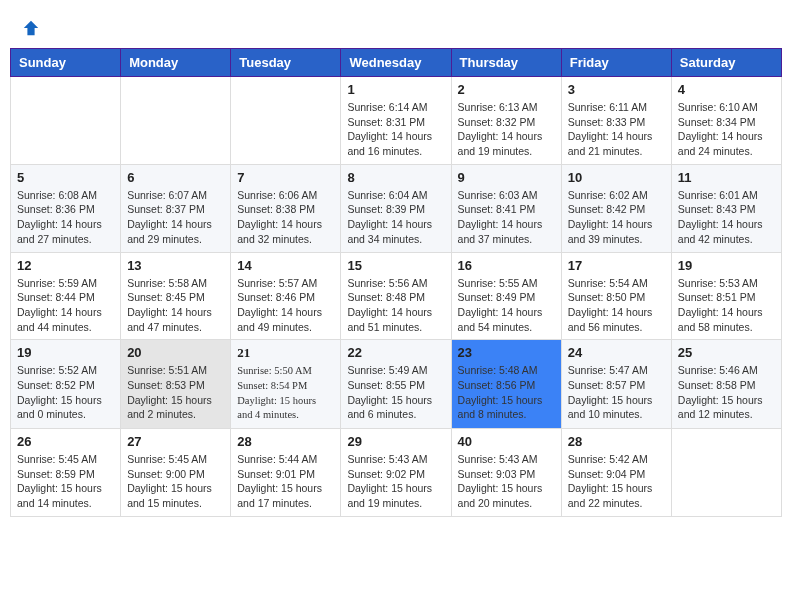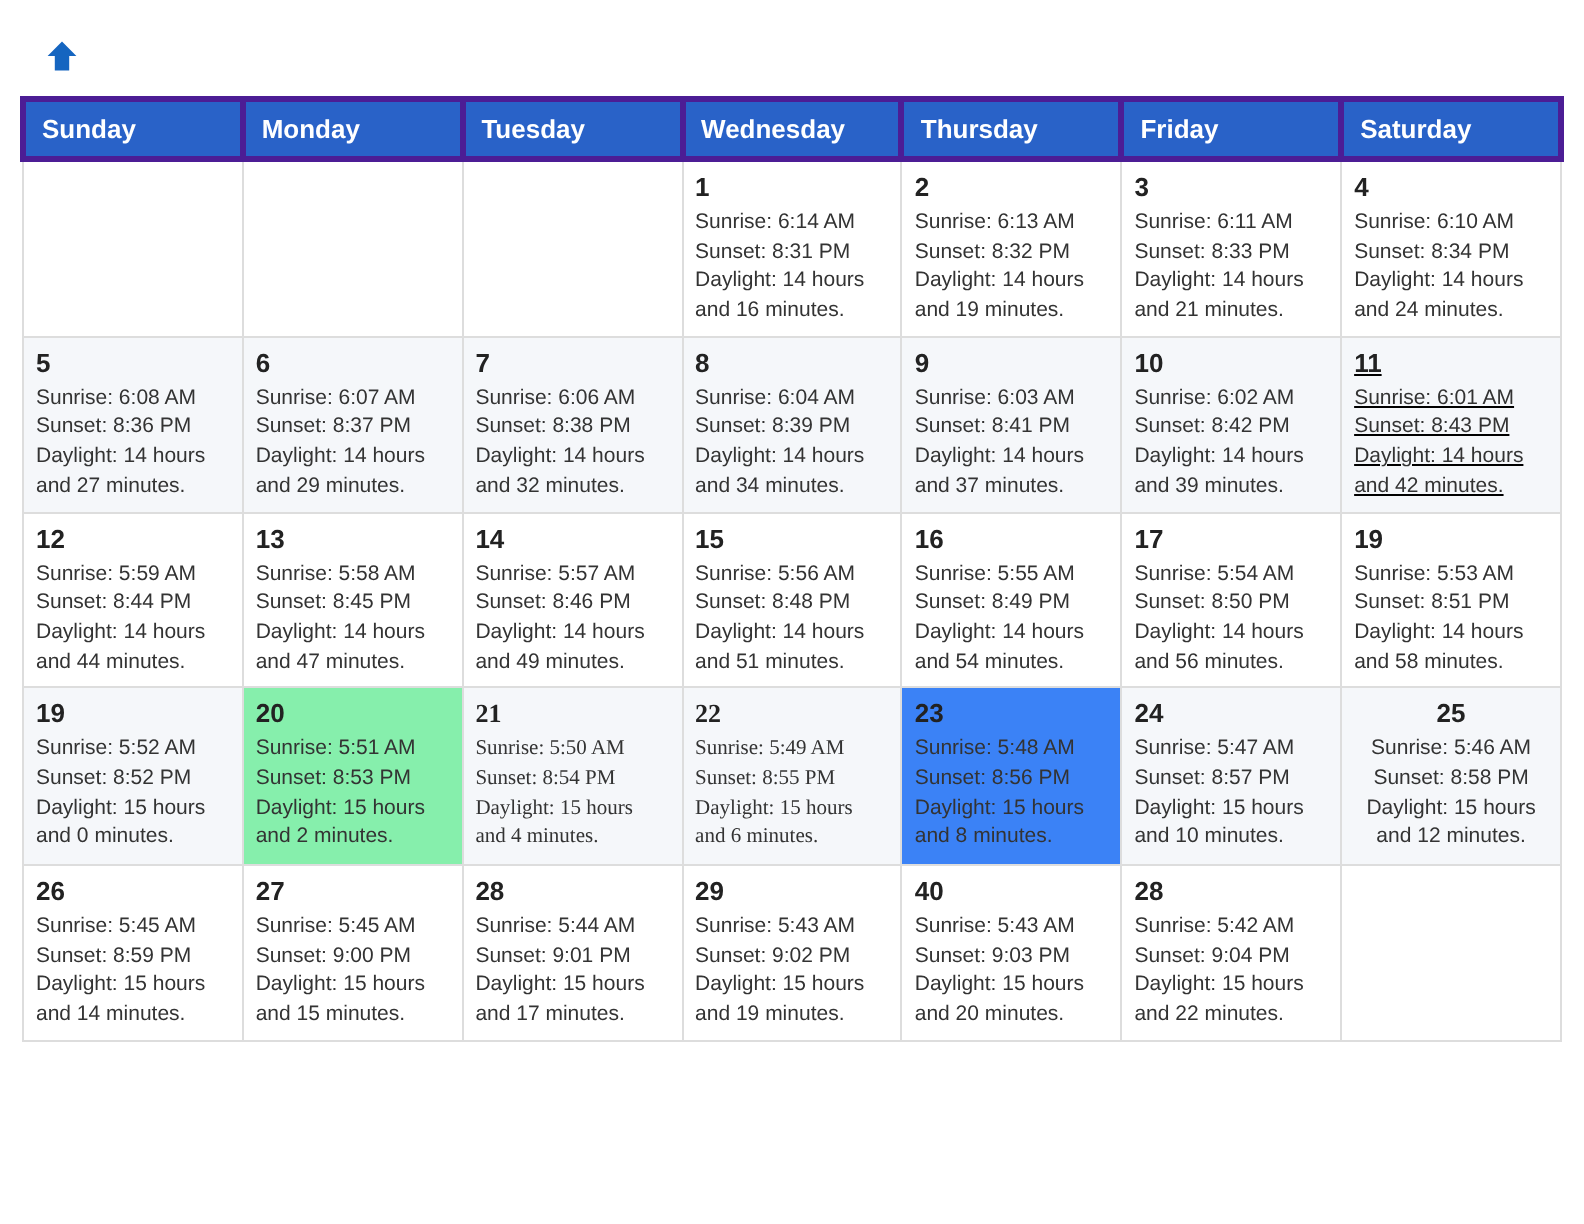--- a/index.html
+++ b/index.html
@@ -52,21 +52,21 @@
       border-collapse: collapse;
       font-size: 11px;
     }
     .calendar th {
       background: #2962c8;
       color: #fff;
       text-align: left;
       padding: 6px 8px;
       font-size: 13px;
       font-weight: bold;
-      border: 3px solid #4c1d95;
+      border: 1px solid #4c1d95;
     }
     .calendar td {
       vertical-align: top;
       padding: 5px 6px;
       border: 1px solid #ddd;
       width: calc(100% / 7);
       height: 80px;
       background: #fff;
     }
     .calendar tr:nth-child(even) td {
@@ -159,21 +159,21 @@
           <div class="day-info">Sunrise: 6:04 AM<br>Sunset: 8:39 PM<br>Daylight: 14 hours<br>and 34 minutes.</div>
         </td>
         <td style="background: rgb(245, 247, 250);">
           <div class="day-number">9</div>
           <div class="day-info">Sunrise: 6:03 AM<br>Sunset: 8:41 PM<br>Daylight: 14 hours<br>and 37 minutes.</div>
         </td>
         <td style="background: rgb(245, 247, 250);">
           <div class="day-number">10</div>
           <div class="day-info">Sunrise: 6:02 AM<br>Sunset: 8:42 PM<br>Daylight: 14 hours<br>and 39 minutes.</div>
         </td>
-        <td style="background: rgb(245, 247, 250); text-decoration: underline;">
+        <td style="background: rgb(245, 247, 250);">
           <div class="day-number">11</div>
           <div class="day-info">Sunrise: 6:01 AM<br>Sunset: 8:43 PM<br>Daylight: 14 hours<br>and 42 minutes.</div>
         </td>
       </tr>
       <tr>
         <td>
           <div class="day-number">12</div>
           <div class="day-info">Sunrise: 5:59 AM<br>Sunset: 8:44 PM<br>Daylight: 14 hours<br>and 44 minutes.</div>
         </td>
         <td>
@@ -199,41 +199,41 @@
         <td>
           <div class="day-number">19</div>
           <div class="day-info">Sunrise: 5:53 AM<br>Sunset: 8:51 PM<br>Daylight: 14 hours<br>and 58 minutes.</div>
         </td>
       </tr>
       <tr>
         <td style="background: rgb(245, 247, 250);">
           <div class="day-number">19</div>
           <div class="day-info">Sunrise: 5:52 AM<br>Sunset: 8:52 PM<br>Daylight: 15 hours<br>and 0 minutes.</div>
         </td>
-        <td style="background: #86efac;">
+        <td style="background: #e5e5e5;">
           <div class="day-number">20</div>
           <div class="day-info">Sunrise: 5:51 AM<br>Sunset: 8:53 PM<br>Daylight: 15 hours<br>and 2 minutes.</div>
         </td>
         <td style="background: rgb(245, 247, 250); font-family: Liberation Serif, serif;">
           <div class="day-number">21</div>
           <div class="day-info">Sunrise: 5:50 AM<br>Sunset: 8:54 PM<br>Daylight: 15 hours<br>and 4 minutes.</div>
         </td>
-        <td style="background: rgb(245, 247, 250); font-family: Liberation Serif, serif;">
+        <td style="background: rgb(245, 247, 250);">
           <div class="day-number">22</div>
           <div class="day-info">Sunrise: 5:49 AM<br>Sunset: 8:55 PM<br>Daylight: 15 hours<br>and 6 minutes.</div>
         </td>
         <td style="background: #3b82f6;">
           <div class="day-number">23</div>
           <div class="day-info">Sunrise: 5:48 AM<br>Sunset: 8:56 PM<br>Daylight: 15 hours<br>and 8 minutes.</div>
         </td>
         <td style="background: rgb(245, 247, 250); margin-left: 43px;">
           <div class="day-number">24</div>
           <div class="day-info">Sunrise: 5:47 AM<br>Sunset: 8:57 PM<br>Daylight: 15 hours<br>and 10 minutes.</div>
         </td>
-        <td style="background: rgb(245, 247, 250); text-align: center;">
+        <td style="background: rgb(245, 247, 250);">
           <div class="day-number">25</div>
           <div class="day-info">Sunrise: 5:46 AM<br>Sunset: 8:58 PM<br>Daylight: 15 hours<br>and 12 minutes.</div>
         </td>
       </tr>
       <tr>
         <td>
           <div class="day-number">26</div>
           <div class="day-info">Sunrise: 5:45 AM<br>Sunset: 8:59 PM<br>Daylight: 15 hours<br>and 14 minutes.</div>
         </td>
         <td>

